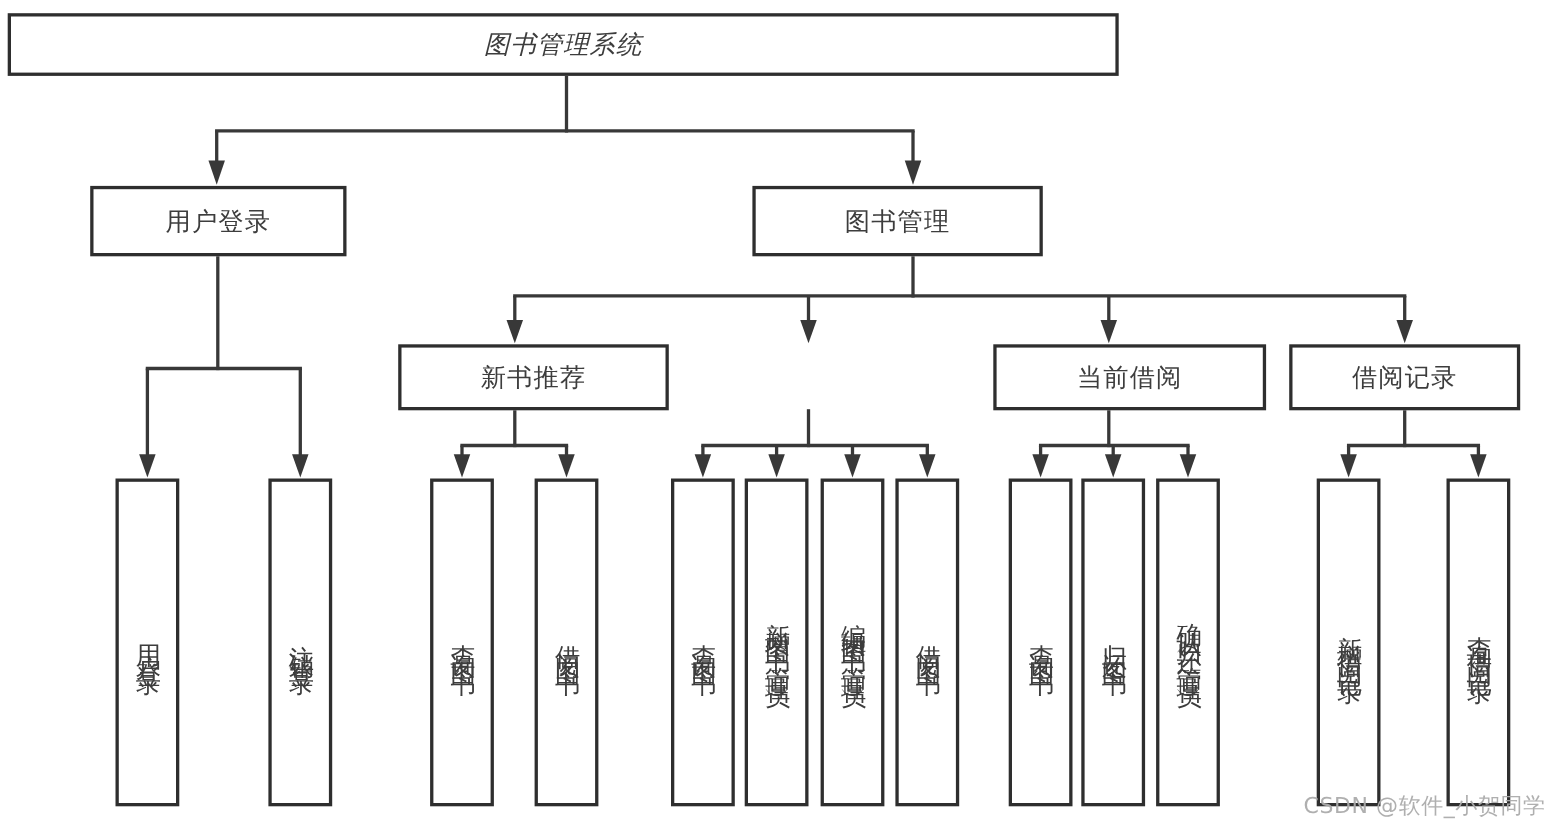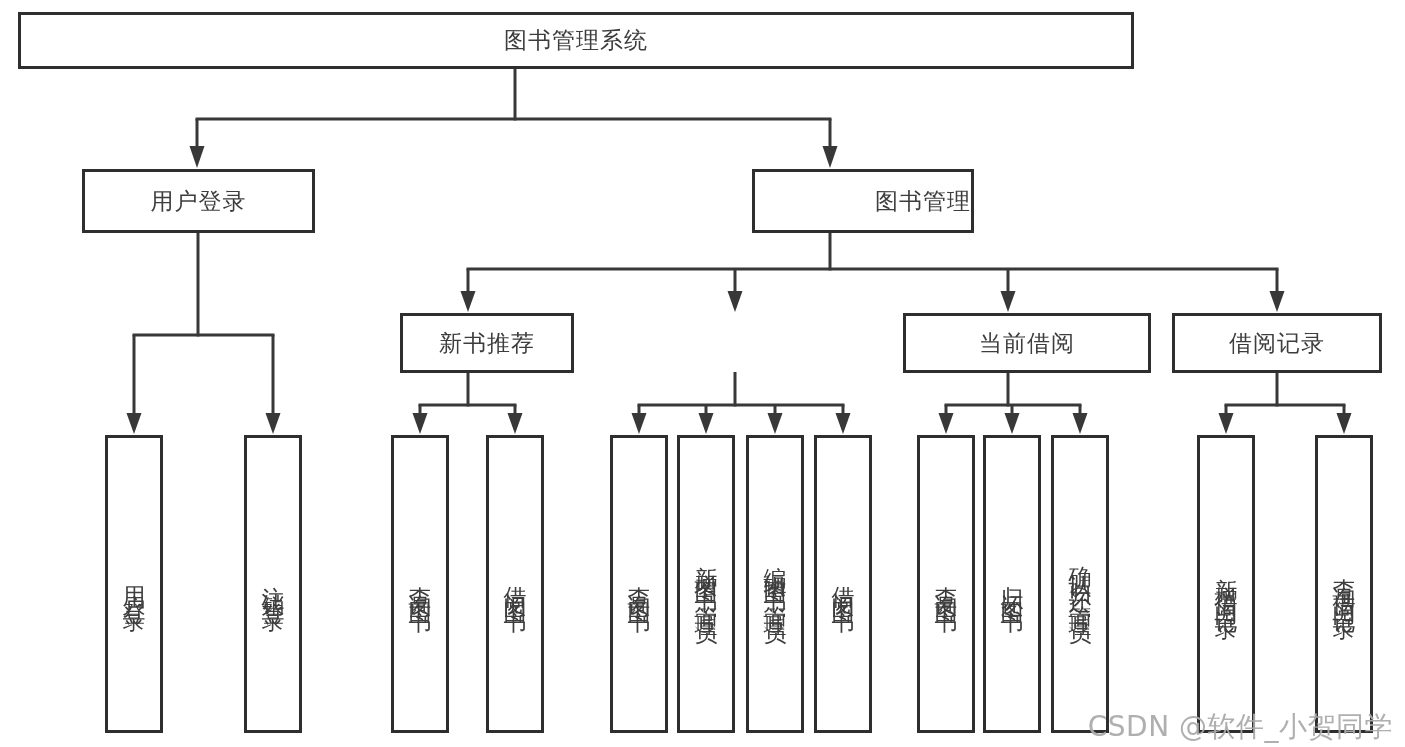--- a/index.html
+++ b/index.html
@@ -27,24 +27,24 @@
   .vbox { top: 435px; width: 58px; height: 298px; }
   .vtext {
     writing-mode: vertical-rl;
     font-size: 23px;
     letter-spacing: 8px;
     color: #3d3d3d;
     line-height: 1;
   }
   .watermark {
     position: absolute;
-    right: 12px;
+    right: 0;
     bottom: 1px;
     z-index: 5;
-    font-size: 28px;
+    font-size: 20px;
     letter-spacing: 0.5px;
     color: rgba(171, 171, 171, 0.95);
     white-space: nowrap;
   }
 </style>
 </head>
 <body>
 
 <div class="canvas">
 
@@ -110,32 +110,32 @@
       <polygon points="767.5,413 782.5,413 775,434"></polygon>
       <polygon points="835.5,413 850.5,413 843,434"></polygon>
       <polygon points="938.5,413 953.5,413 946,434"></polygon>
       <polygon points="1004.5,413 1019.5,413 1012,434"></polygon>
       <polygon points="1072.5,413 1087.5,413 1080,434"></polygon>
       <polygon points="1218.5,413 1233.5,413 1226,434"></polygon>
       <polygon points="1336.5,413 1351.5,413 1344,434"></polygon>
     </g>
   </svg>
 
-  <div class="box hbox" style="left:18px; top:12px; width:1116px; height:57px;">
+  <div class="box hbox" style="left:7px; top:12px; width:1010px; height:57px;font-style:italic;">
     <span>图书管理系统</span>
   </div>
 
   <div class="box hbox" style="left:82px; top:169px; width:233px; height:64px;">
     <span>用户登录</span>
   </div>
-  <div class="box hbox" style="left:752px; top:169px; width:222px; height:64px;justify-content:flex-end;">
+  <div class="box hbox" style="left:684px; top:169px; width:264px; height:64px;">
     <span>图书管理</span>
   </div>
 
-  <div class="box hbox" style="left:362px; top:313px; width:174px; height:60px;margin-left:38px;">
+  <div class="box hbox" style="left:362px; top:313px; width:246px; height:60px;">
     <span>新书推荐</span>
   </div>
   <div class="box hbox" style="left:903px; top:313px; width:248px; height:60px;">
     <span>当前借阅</span>
   </div>
   <div class="box hbox" style="left:1172px; top:313px; width:210px; height:60px;">
     <span>借阅记录</span>
   </div>
 
   <div class="box vbox" style="left:105px;">

